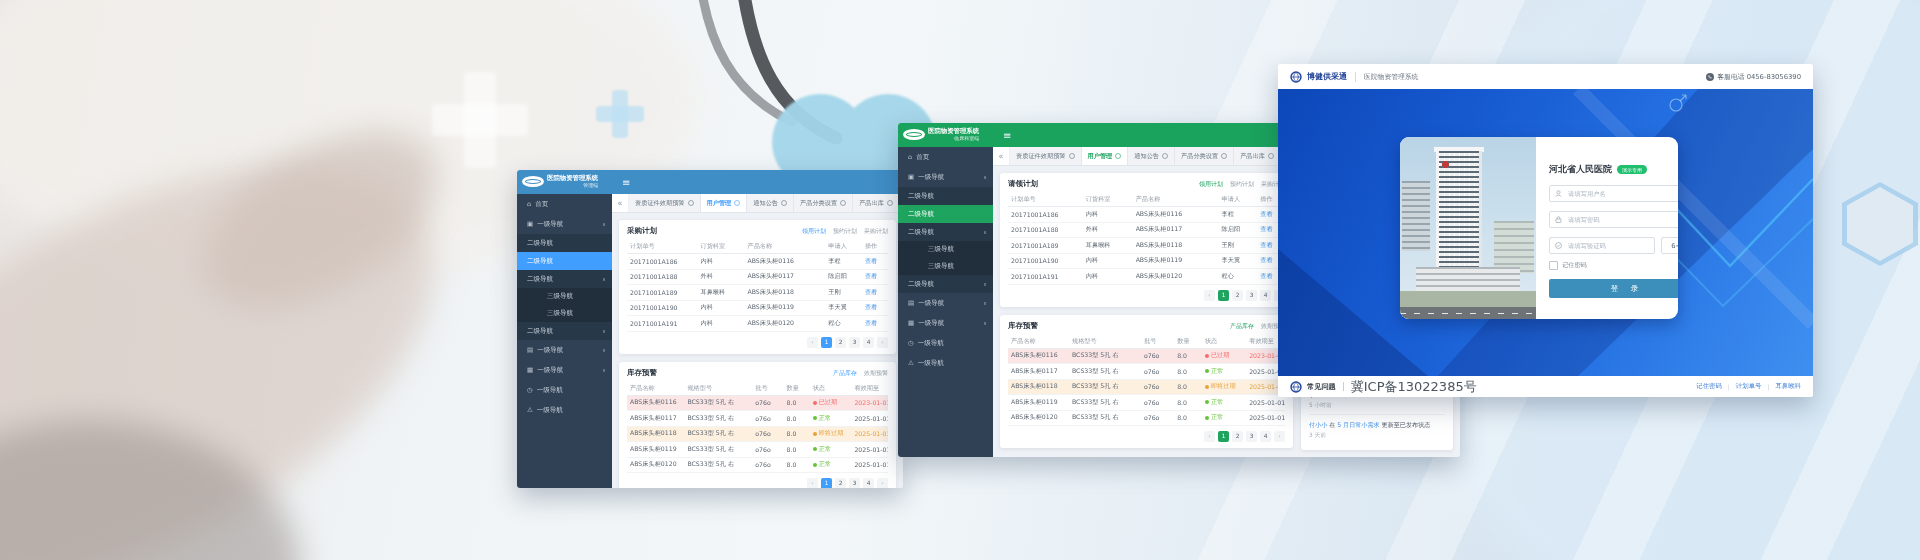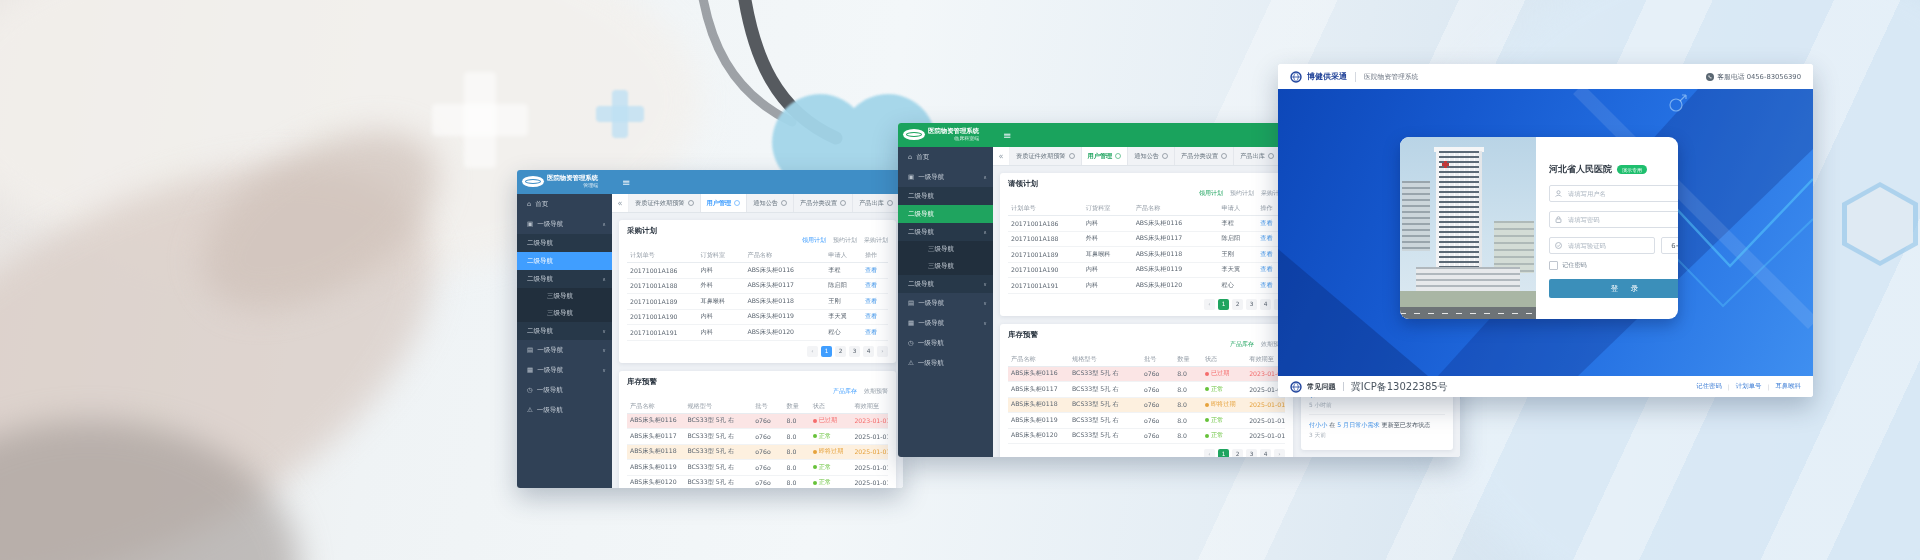--- a/index.html
+++ b/index.html
@@ -61,21 +61,21 @@
   .side-item.active{background:var(--accent);color:#fff;}
   .dash-main{flex:1;display:flex;flex-direction:column;background:#eef1f5;min-width:0;}
   .tabrow{height:18px;flex:0 0 18px;background:#fff;border-bottom:1px solid #e0e5ea;display:flex;align-items:stretch;overflow:hidden;}
   .tab-collapse{width:16px;display:flex;align-items:center;justify-content:center;color:#8a97a3;font-size:8px;border-right:1px solid #eef0f3;}
   .tab{display:flex;align-items:center;padding:0 6px;font-size:6.2px;color:#67737e;background:#f1f3f6;border-right:1px solid #e4e7ec;white-space:nowrap;cursor:pointer;}
   .tab .tdot{width:4px;height:4px;border:1px solid currentColor;border-radius:50%;margin-left:3px;opacity:.6;}
   .tab.active{background:#fff;color:var(--accent);font-weight:bold;}
   .dash-content{flex:1;padding:7px;display:flex;gap:8px;min-height:0;box-sizing:border-box;}
   .main-col{flex:1;display:flex;flex-direction:column;gap:8px;min-width:0;}
   .card{background:#fff;border-radius:3px;box-shadow:0 1px 4px rgba(40,60,90,.10);padding:6px 8px;box-sizing:border-box;}
-  .card-head{display:flex;align-items:flex-start;flex-direction:column;}
+  .card-head{display:flex;align-items:flex-end;}
   .card-title{font-size:7.5px;font-weight:bold;color:#303a45;}
   .card-links{margin-left:auto;display:flex;gap:7px;}
   .card-link{font-size:6px;color:#97a1ab;cursor:pointer;white-space:nowrap;}
   .card-link.accent{color:var(--accent);}
   .trow{display:flex;align-items:center;height:14.5px;border-bottom:1px solid #f1f3f5;}
   .trow.thead{color:#909aa4;height:13px;border-bottom:1px solid #e8ecf0;margin-top:4px;}
   .tc{font-size:6.2px;color:#5b6570;padding:0 3px;white-space:nowrap;overflow:hidden;box-sizing:border-box;}
   .thead .tc{color:#939ca6;}
   .c0{width:27%;}.c1{width:18%;}.c2{width:31%;}.c3{width:14%;}.c4{width:10%;}
   .s0{width:22%;}.s1{width:26%;}.s2{width:12%;}.s3{width:10%;}.s4{width:16%;}.s5{width:14%;}
@@ -136,21 +136,21 @@
   .f-cap-row .f-input{flex:1;}
   .f-captcha{width:44px;height:17px;border:1px solid #d9dee5;border-radius:2px;margin-top:9px;display:flex;align-items:center;justify-content:center;font-size:6.8px;color:#55606b;box-sizing:border-box;cursor:pointer;}
   .f-remember{display:flex;align-items:center;gap:4px;margin-top:7px;}
   .f-check{width:7px;height:7px;border:1px solid #c0c6cf;border-radius:1px;background:#fff;cursor:pointer;}
   .f-remember span.lbl{font-size:6.2px;color:#7a8794;}
   .f-submit{margin-top:9px;height:19px;background:#3b8fba;border-radius:2px;color:#fff;font-size:7.5px;letter-spacing:5px;display:flex;align-items:center;justify-content:center;cursor:pointer;}
   .p-foot{height:21px;background:#fff;display:flex;align-items:center;padding:0 12px;}
   .pf-left{display:flex;align-items:center;gap:5px;}
   .pf-company{font-size:7.2px;font-weight:bold;color:#333b44;}
   .pf-sep{width:1px;height:9px;background:#c9ced6;margin:0 2px;}
-  .pf-icp{font-size:10px;color:#4a5560;}
+  .pf-icp{font-size:13px;color:#4a5560;}
   .pf-links{margin-left:auto;display:flex;align-items:center;gap:6px;}
   .pf-link{font-size:6.4px;color:#3f7fd6;cursor:pointer;}
   .pf-lsep{color:#c9ced6;font-size:6px;}
 </style>
 </head>
 <body>
 
 <div class="bg">
   <div class="blob b-coat"></div>
   <div class="blob b-arm"></div>

